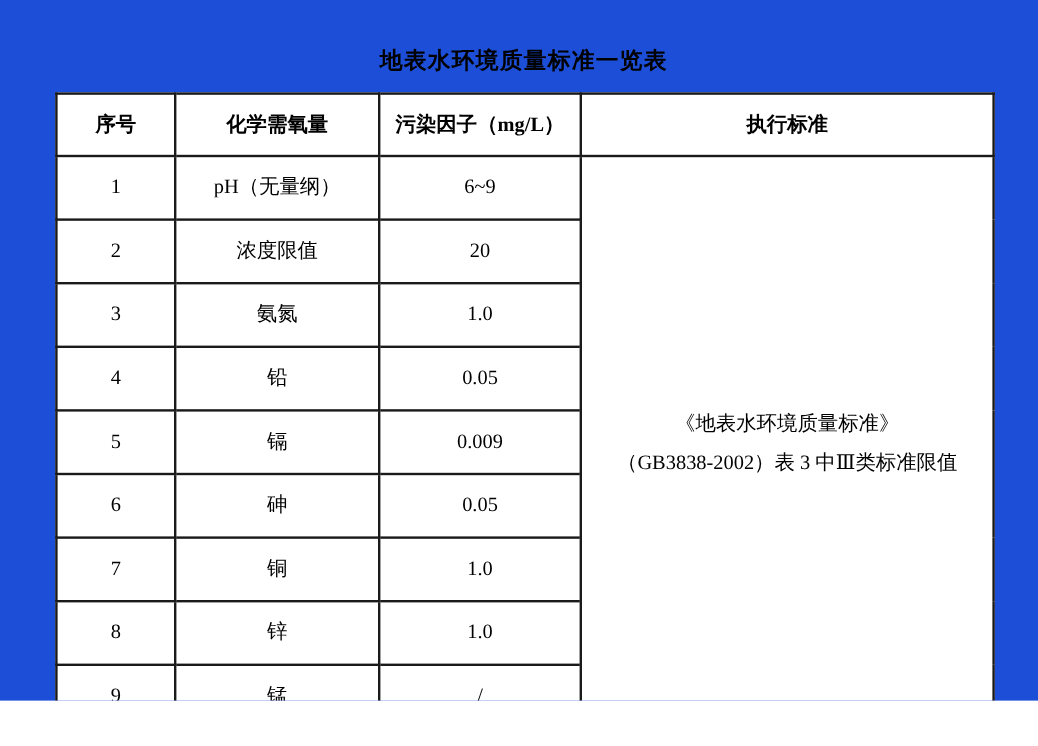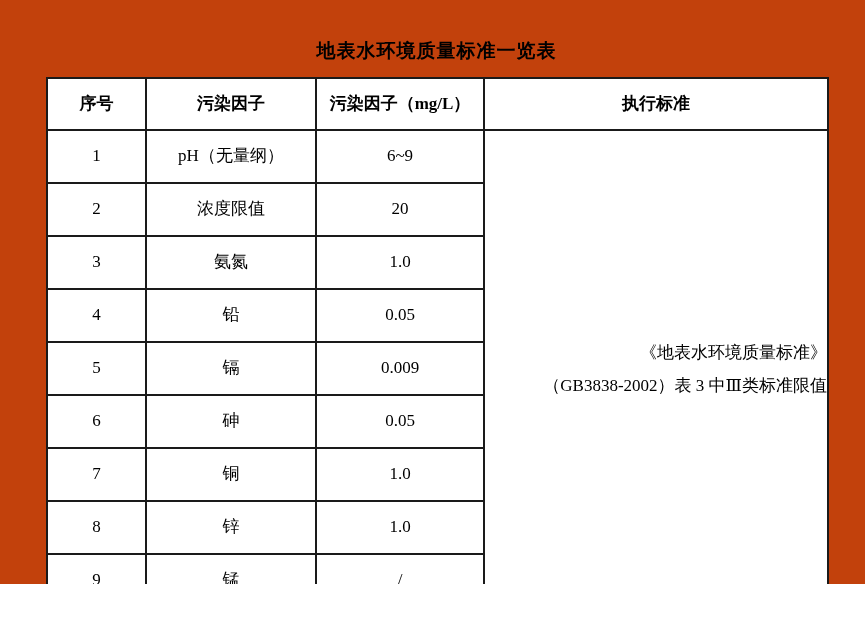--- a/index.html
+++ b/index.html
@@ -4,21 +4,21 @@
 <style>
   html, body {
     margin: 0;
     padding: 0;
     background: #ffffff;
   }
   .page {
     position: relative;
     width: 865px;
     height: 584px;
-    background: #c2410c;
+    background: #1d4ed8;
     overflow: hidden;
     font-family: "Liberation Serif", "DejaVu Serif", serif;
     color: #000000;
   }
   .doc-title {
     position: absolute;
     top: 38px;
     left: 46px;
     width: 781px;
     margin: 0;
@@ -56,21 +56,20 @@
   table.std-table td {
     height: 51px;
     font-weight: normal;
   }
   td.standard-cell {
     font-size: 17px;
     white-space: normal;
   }
   td.standard-cell .std-line {
     line-height: 33px;
-    text-align: right;
   }
   
   .cutoff-fragment {
     position: absolute;
     background: #c9c9c9;
   }
   .frag-1 { left: 197px; top: 617px; width: 14px; height: 3px; }
   .frag-2 { left: 363px; top: 616px; width: 9px;  height: 2px; }
 </style>
 </head>
@@ -83,21 +82,21 @@
   <table class="std-table">
     <colgroup>
       <col style="width:99px">
       <col style="width:170px">
       <col style="width:168px">
       <col style="width:344px">
     </colgroup>
     <thead>
       <tr>
         <th>序号</th>
-        <th>污染因子</th>
+        <th>化学需氧量</th>
         <th>污染因子（mg/L）</th>
         <th>执行标准</th>
       </tr>
     </thead>
     <tbody>
       <tr>
         <td>1</td>
         <td>pH（无量纲）</td>
         <td>6~9</td>
         <td class="standard-cell" rowspan="9">

